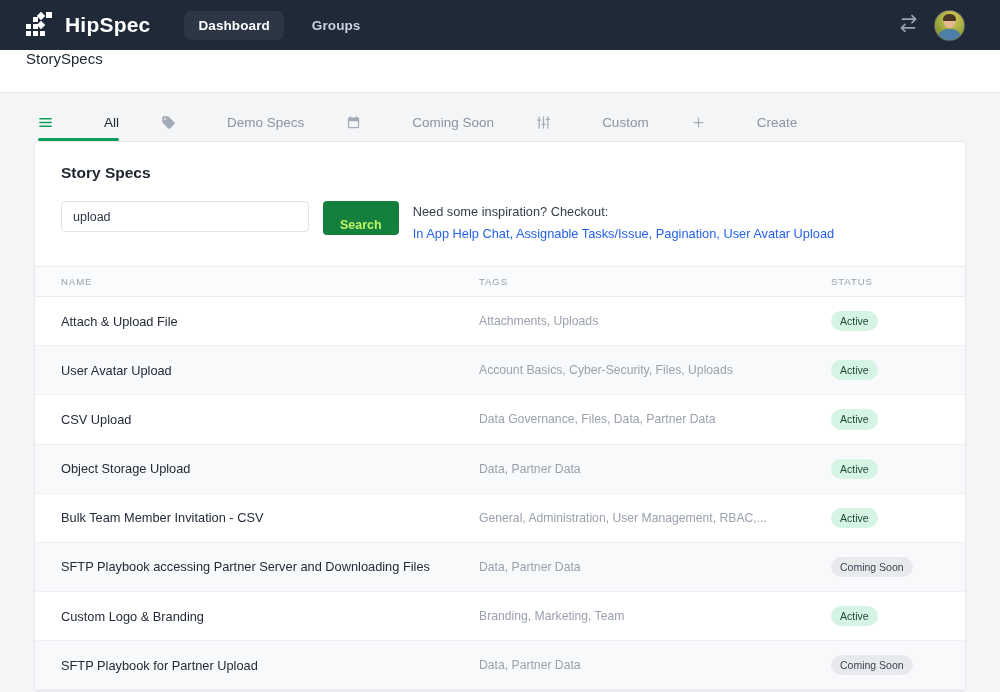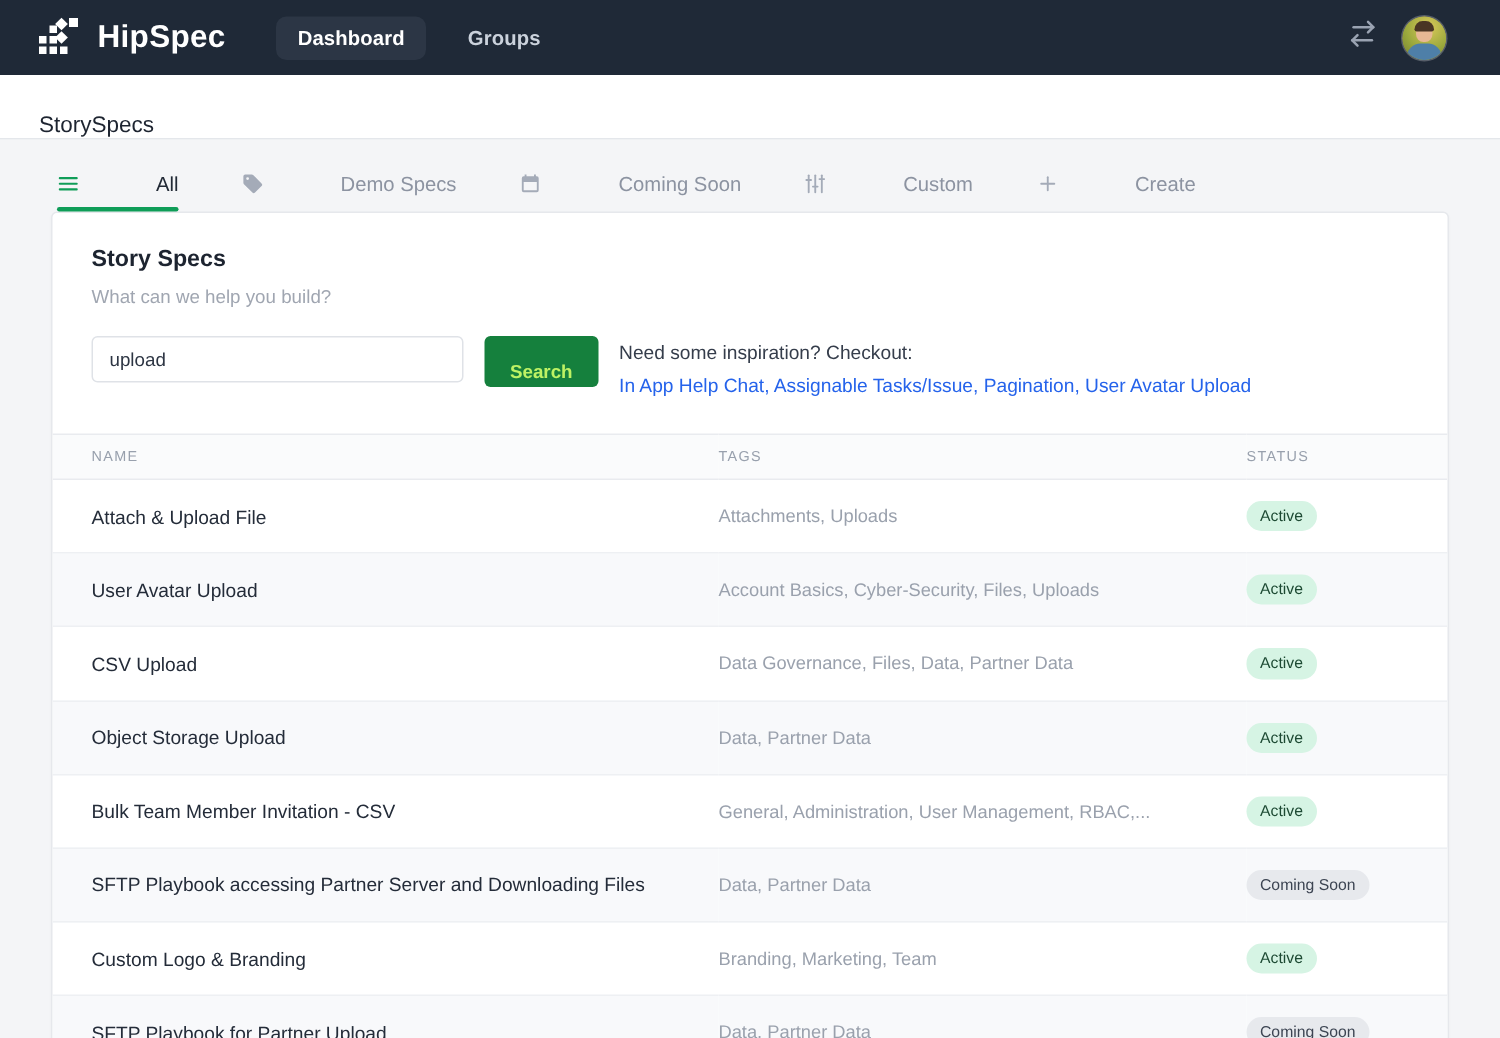--- a/index.html
+++ b/index.html
@@ -49,21 +49,21 @@
   .avatar .av-head { position:absolute; left:9px; top:5px; width:11px; height:12px;
     border-radius:50% 50% 45% 45%; background:#e7b894; }
   .avatar .av-hair { position:absolute; left:8px; top:3px; width:13px; height:7px;
     border-radius:7px 7px 2px 2px; background:#4a3524; }
   .avatar .av-body { position:absolute; left:3px; bottom:0; width:23px; height:11px;
     border-radius:9px 9px 0 0; background:#4e7fa8; }
 
   
   .page-header {
     height: 43px; background: #ffffff;
-    display: flex; align-items: flex-end;
+    display: flex; align-items: flex-start;
     padding: 0 26px;
     border-bottom: 1px solid #e4e7eb;
   }
   .page-header h1 { font-size: 15px; font-weight: 400; color: #1d2430; }
 
   
   .tabs {
     display: flex; align-items: flex-end;
     padding: 22px 0 0 38px; gap: 0;
   }
@@ -231,21 +231,20 @@
       <line x1="12" y1="5" x2="12" y2="19"></line>
       <line x1="5" y1="12" x2="19" y2="12"></line>
     </svg>
     <span class="tab-label">Create</span>
   </div>
 </div>
 
 <div class="card">
   <div class="card-head">
     <div class="card-title">Story Specs</div>
-    <div class="card-sub">What can we help you build?</div>
   </div>
 
   <div class="search-row">
     <input class="search-input" type="text" value="upload" style="">
     <button class="search-btn">Search</button>
     <div class="inspiration">
       <div class="insp-label">Need some inspiration? Checkout:</div>
       <div class="insp-links">
         <a>In App Help Chat</a><span class="insp-sep">, </span><a>Assignable Tasks/Issue</a><span class="insp-sep">, </span><a>Pagination</a><span class="insp-sep">, </span><a>User Avatar Upload</a>
       </div>

